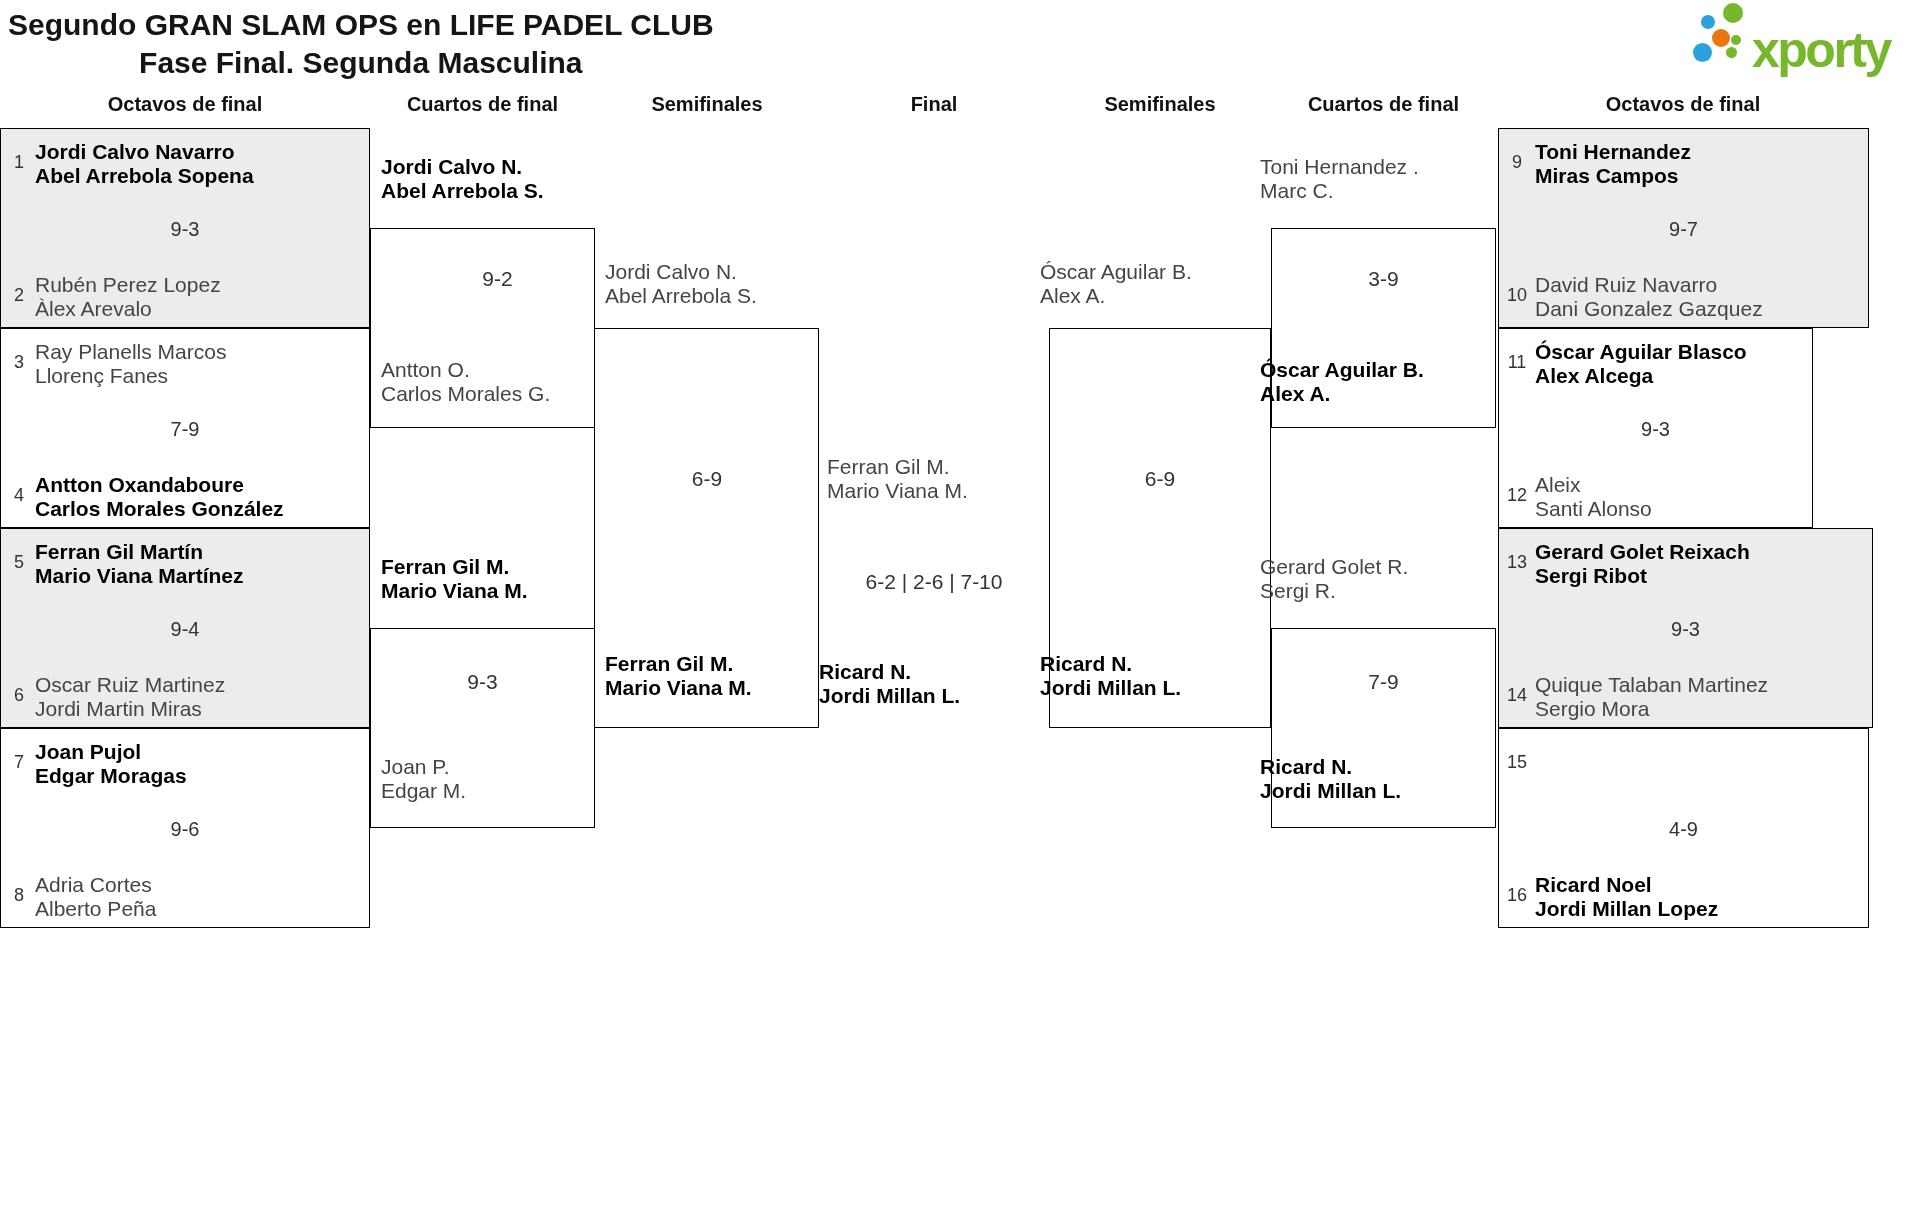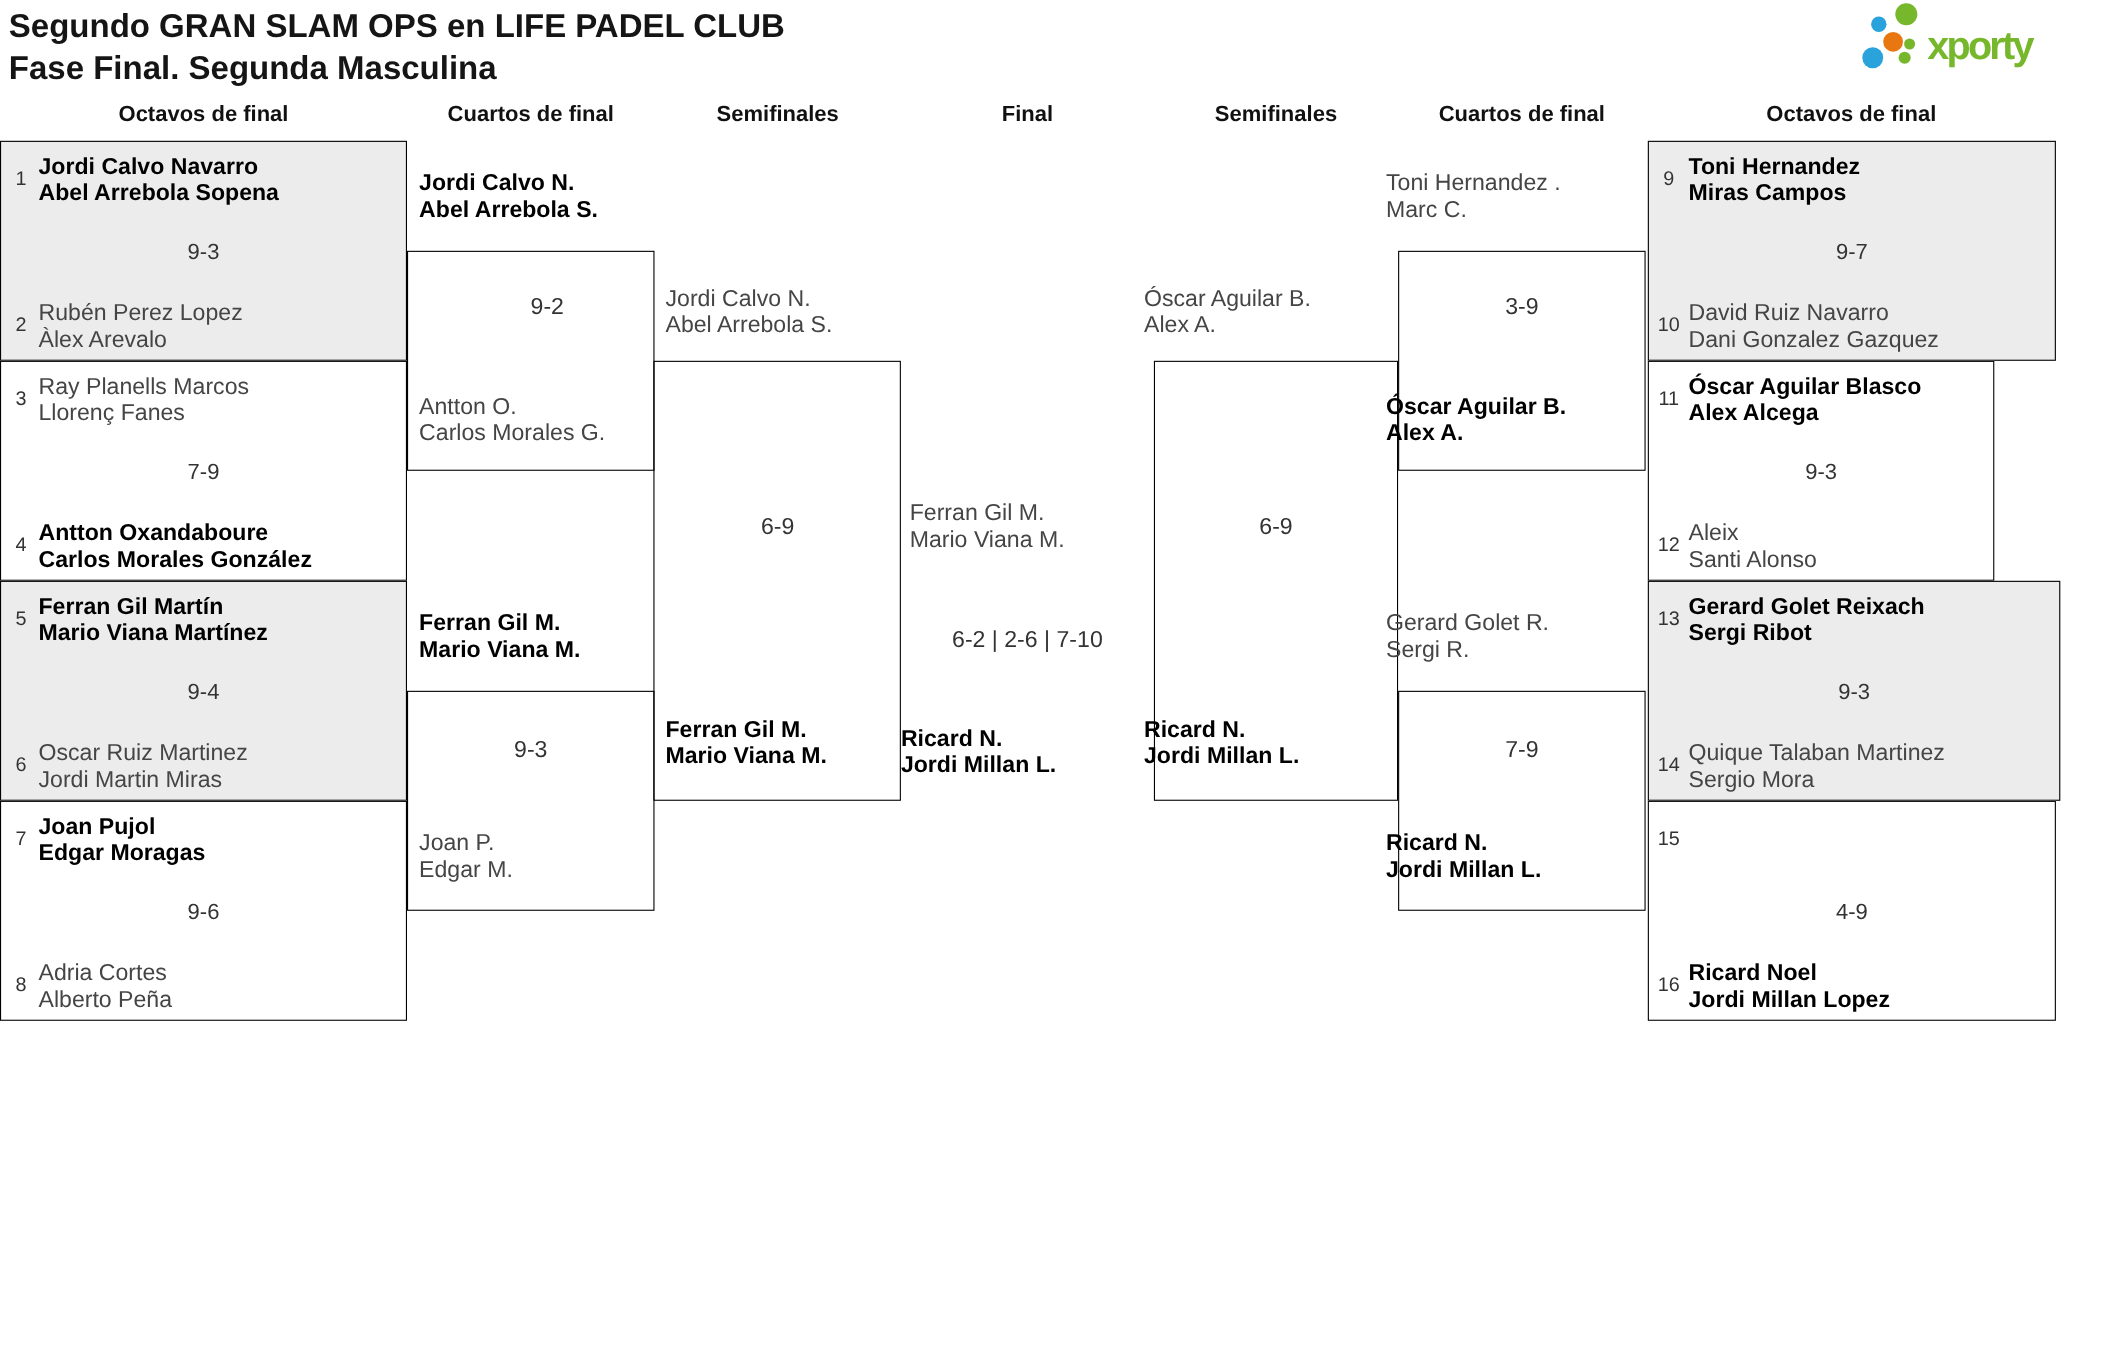--- a/index.html
+++ b/index.html
@@ -1,35 +1,35 @@
 <!DOCTYPE html>
 <html><head>
 <meta charset="utf-8">
 <style>
   html,body { margin:0; padding:0; background:#fff; }
   .page { position:relative; width:1920px; height:1232px; background:#ffffff;
           font-family:"Liberation Sans", sans-serif; overflow:hidden; }
   .title { position:absolute; left:8px; top:6px; font-size:30px; font-weight:700;
-           line-height:38px; color:#151515; white-space:nowrap; }
+           line-height:38px; color:#151515; white-space:nowrap;text-align:center; }
   .hdr { position:absolute; top:93px; text-align:center; font-size:20px; font-weight:700; color:#111; }
   .obox { position:absolute; width:370px; height:200px; border:1.4px solid #000;
           box-sizing:border-box; background:#fff; }
   .obox.gray { background:#ececec; }
   .mbox { position:absolute; border:1.4px solid #000; box-sizing:border-box; background:transparent; }
   .t { position:absolute; font-size:21px; line-height:24px; white-space:nowrap; }
   .t .ln { display:block; }
   .w { font-weight:700; color:#000; }
   .r { font-weight:400; color:#454545; }
   .ra { }
   .seed { position:absolute; left:5px; width:26px; text-align:center; font-size:18px; color:#333; }
   .sc-in { position:absolute; top:89px; left:0; right:0; text-align:center; font-size:20px; color:#333; }
   .sc { position:absolute; text-align:center; font-size:21px; color:#333; }
   .dot { position:absolute; border-radius:50%; }
   .dot.g { background:#76b72b; } .dot.b { background:#2aa3dc; } .dot.o { background:#e87711; }
-  .wordmark { position:absolute; left:1752px; top:21px; font-size:36px; font-weight:700;
+  .wordmark { position:absolute; left:1752px; top:21px; font-size:50px; font-weight:700;
               letter-spacing:-2.5px; color:#76b72b; }
 </style>
 </head>
 <body>
 
 <div class="page">
 
   <div class="title">
     <div>Segundo GRAN SLAM OPS en LIFE PADEL CLUB</div>
     <div>Fase Final. Segunda Masculina</div>

